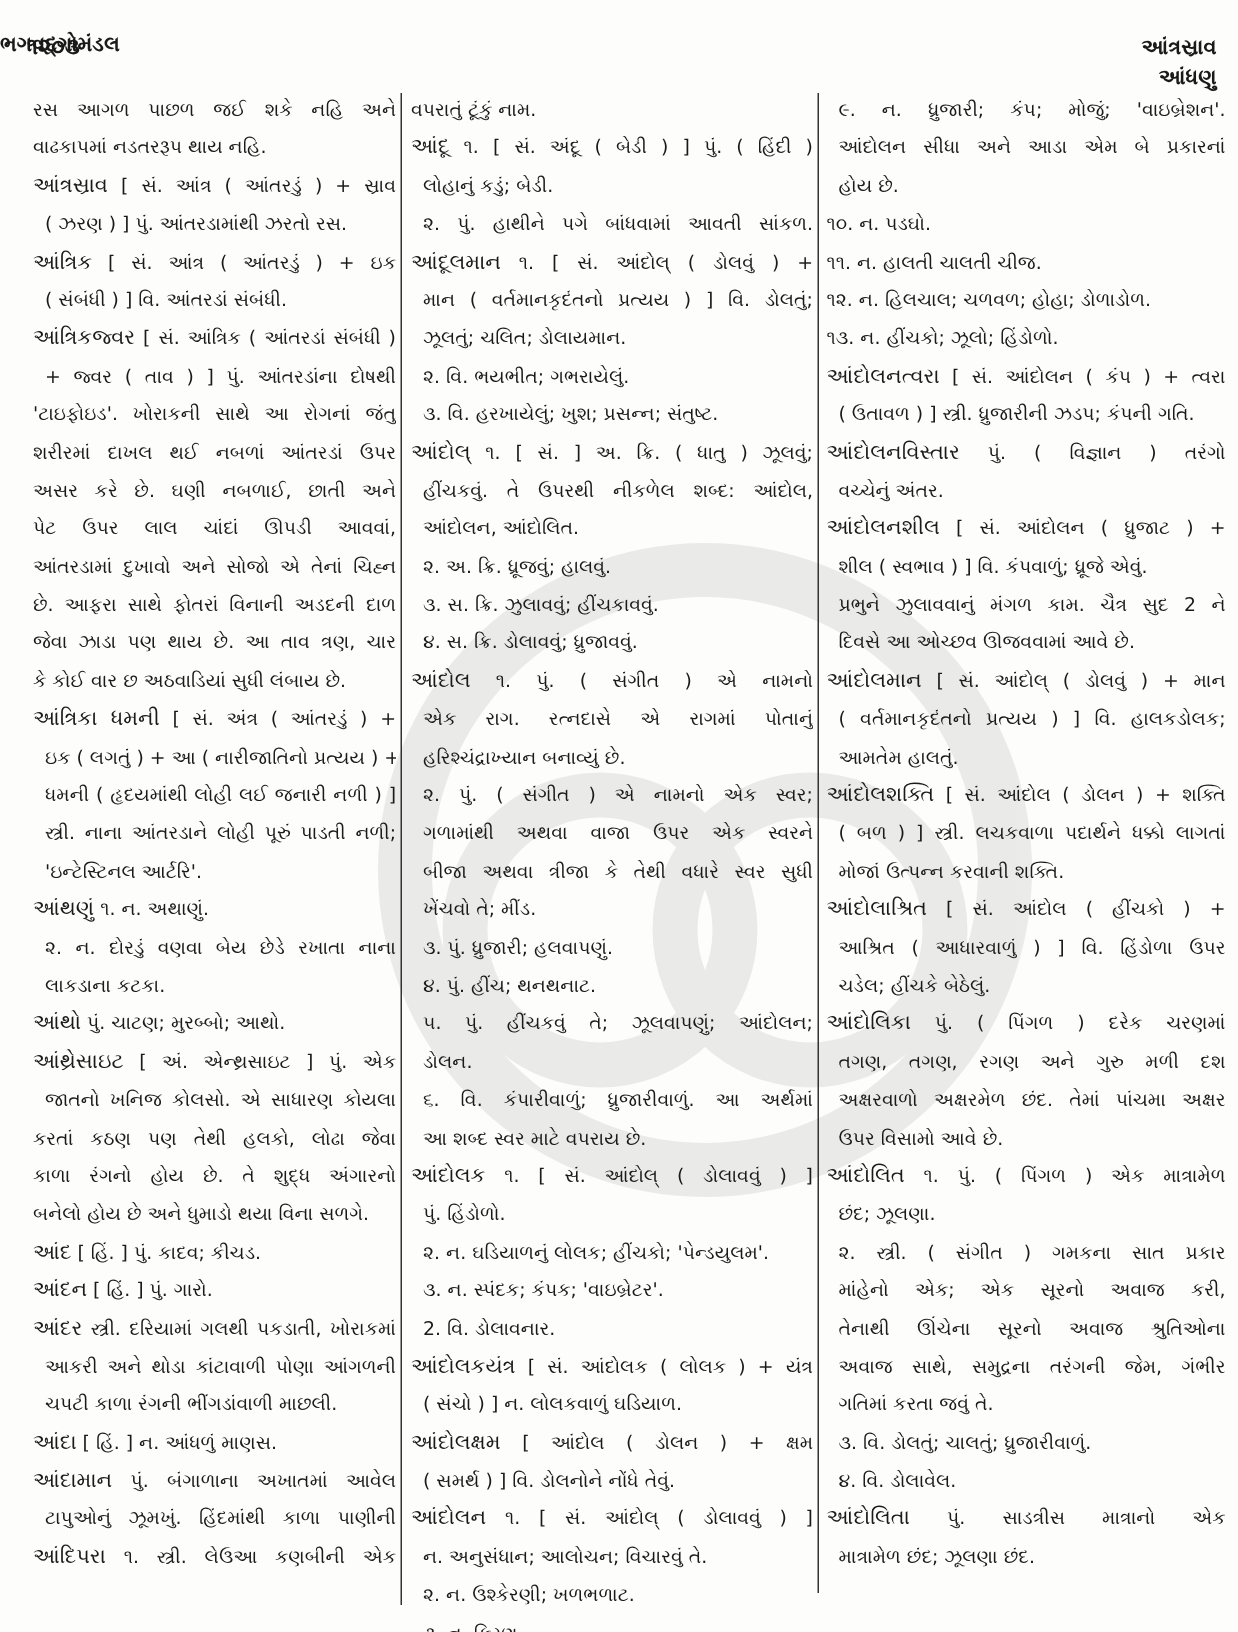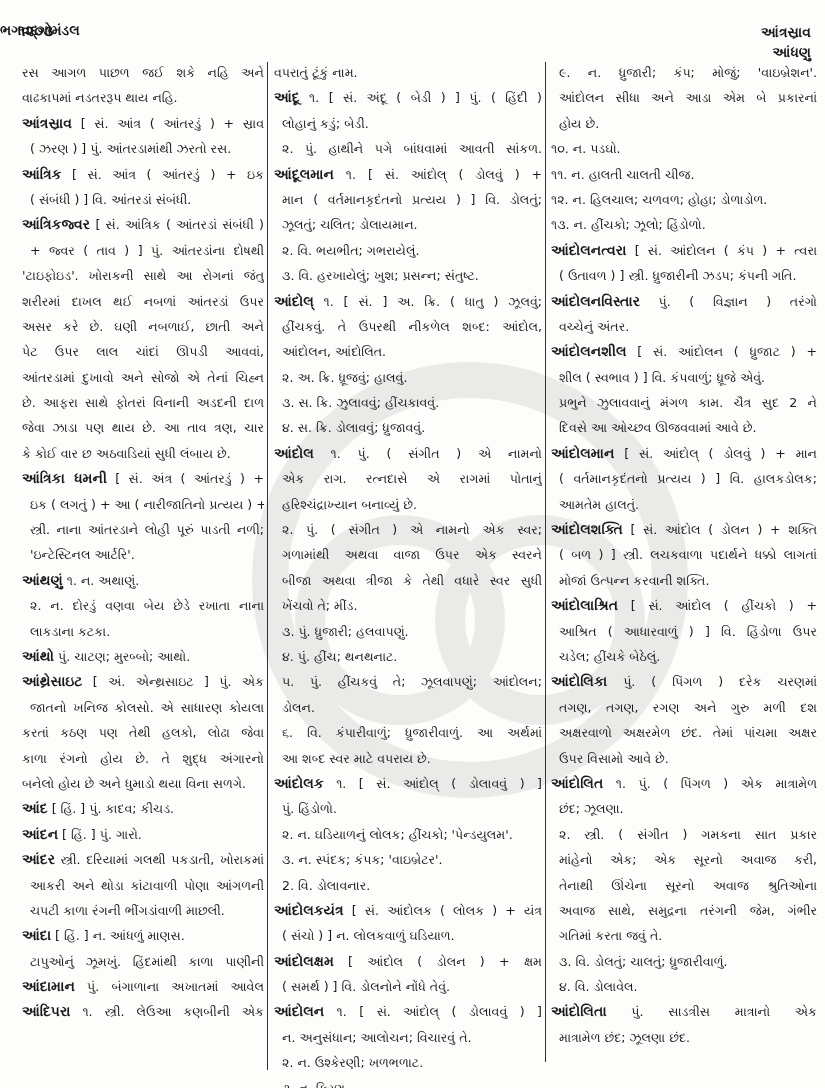--- a/index.html
+++ b/index.html
@@ -21,21 +21,21 @@
   }
   .col1 { left:22px; width:242px; }
   .col2 { left:274px; width:268px; }
   .col3 { left:551px; width:266px; }
   .rule { position:absolute; top:62px; width:1px; background:#333; }
   .rule1 { left:267px; height:1008px; }
   .rule2 { left:545px; height:1000px; }
   .line { display:block; height:25.4px; text-align:justify; text-align-last:justify; }
   .line.last { text-align-last:left; }
   .ind { padding-left:8px; }
-  .hw { font-weight:bold; font-size:14px; }
+  .hw { font-weight:normal; font-size:14px; }
 </style>
 </head>
 <body>
 
 <div class="header">
   <div class="page-num">૧૨૦૩</div>
   <div class="page-title">ભગવદ્ગોમંડલ</div>
   <div class="guide">
     <div>આંત્રસ્રાવ</div>
     <div>આંધણુ</div>
@@ -63,39 +63,40 @@
     <span class="line"><span>'ટાઇફોઇડ'. ખોરાકની સાથે આ રોગનાં જંતુ</span></span>
     <span class="line"><span>શરીરમાં દાખલ થઈ નબળાં આંતરડાં ઉપર</span></span>
     <span class="line"><span>અસર કરે છે. ઘણી નબળાઈ, છાતી અને</span></span>
     <span class="line"><span>પેટ ઉપર લાલ ચાંદાં ઊપડી આવવાં,</span></span>
     <span class="line"><span>આંતરડામાં દુખાવો અને સોજો એ તેનાં ચિહ્ન</span></span>
     <span class="line"><span>છે. આફરા સાથે ફોતરાં વિનાની અડદની દાળ</span></span>
     <span class="line"><span>જેવા ઝાડા પણ થાય છે. આ તાવ ત્રણ, ચાર</span></span>
     <span class="line last"><span>કે કોઈ વાર છ અઠવાડિયાં સુધી લંબાય છે.</span></span>
     <span class="line"><span class="hw">આંત્રિકા ધમની</span><span> [ સં. અંત્ર ( આંતરડું ) +</span></span>
     <span class="line ind"><span>ઇક ( લગતું ) + આ ( નારીજાતિનો પ્રત્યય ) +</span></span>
+    <span class="line ind"><span>ધમની ( હૃદયમાંથી લોહી લઈ જનારી નળી ) ]</span></span>
     <span class="line ind"><span>સ્ત્રી. નાના આંતરડાને લોહી પૂરું પાડતી નળી;</span></span>
     <span class="line last ind"><span>'ઇન્ટેસ્ટિનલ આર્ટરિ'.</span></span>
     <span class="line last"><span class="hw">આંથણું</span><span> ૧. ન. અથાણું.</span></span>
     <span class="line ind"><span>૨. ન. દોરડું વણવા બેય છેડે રખાતા નાના</span></span>
     <span class="line last ind"><span>લાકડાના કટકા.</span></span>
     <span class="line last"><span class="hw">આંથો</span><span> પું. ચાટણ; મુરબ્બો; આથો.</span></span>
     <span class="line"><span class="hw">આંથ્રેસાઇટ</span><span> [ અં. એન્થ્રસાઇટ ] પું. એક</span></span>
     <span class="line ind"><span>જાતનો ખનિજ કોલસો. એ સાધારણ કોયલા</span></span>
     <span class="line"><span>કરતાં કઠણ પણ તેથી હલકો, લોઢા જેવા</span></span>
     <span class="line"><span>કાળા રંગનો હોય છે. તે શુદ્ધ અંગારનો</span></span>
     <span class="line last"><span>બનેલો હોય છે અને ધુમાડો થયા વિના સળગે.</span></span>
     <span class="line last"><span class="hw">આંદ</span><span> [ હિં. ] પું. કાદવ; કીચડ.</span></span>
     <span class="line last"><span class="hw">આંદન</span><span> [ હિં. ] પું. ગારો.</span></span>
     <span class="line"><span class="hw">આંદર</span><span> સ્ત્રી. દરિયામાં ગલથી પકડાતી, ખોરાકમાં</span></span>
     <span class="line ind"><span>આકરી અને થોડા કાંટાવાળી પોણા આંગળની</span></span>
     <span class="line last ind"><span>ચપટી કાળા રંગની ભીંગડાંવાળી માછલી.</span></span>
     <span class="line last"><span class="hw">આંદા</span><span> [ હિં. ] ન. આંધળું માણસ.</span></span>
+    <span class="line"><span class="hw">આંદામાન</span><span> પું. બંગાળાના અખાતમાં આવેલ</span></span>
     <span class="line ind"><span>ટાપુઓનું ઝૂમખું. હિંદમાંથી કાળા પાણીની</span></span>
-    <span class="line"><span class="hw">આંદામાન</span><span> પું. બંગાળાના અખાતમાં આવેલ</span></span>
     <span class="line"><span class="hw">આંદિપરા</span><span> ૧. સ્ત્રી. લેઉઆ કણબીની એક</span></span>
   </div>
 <div class="col col2">
     <span class="line last"><span>વપરાતું ટૂંકું નામ.</span></span>
     <span class="line"><span class="hw">આંદૂ</span><span> ૧. [ સં. અંદૂ ( બેડી ) ] પું. ( હિંદી )</span></span>
     <span class="line last ind"><span>લોહાનું કડું; બેડી.</span></span>
     <span class="line ind"><span>૨. પું. હાથીને પગે બાંધવામાં આવતી સાંકળ.</span></span>
     <span class="line"><span class="hw">આંદૂલમાન</span><span> ૧. [ સં. આંદોલ્ ( ડોલવું ) +</span></span>
     <span class="line ind"><span>માન ( વર્તમાનકૃદંતનો પ્રત્યય ) ] વિ. ડોલતું;</span></span>
     <span class="line last ind"><span>ઝૂલતું; ચલિત; ડોલાયમાન.</span></span>

